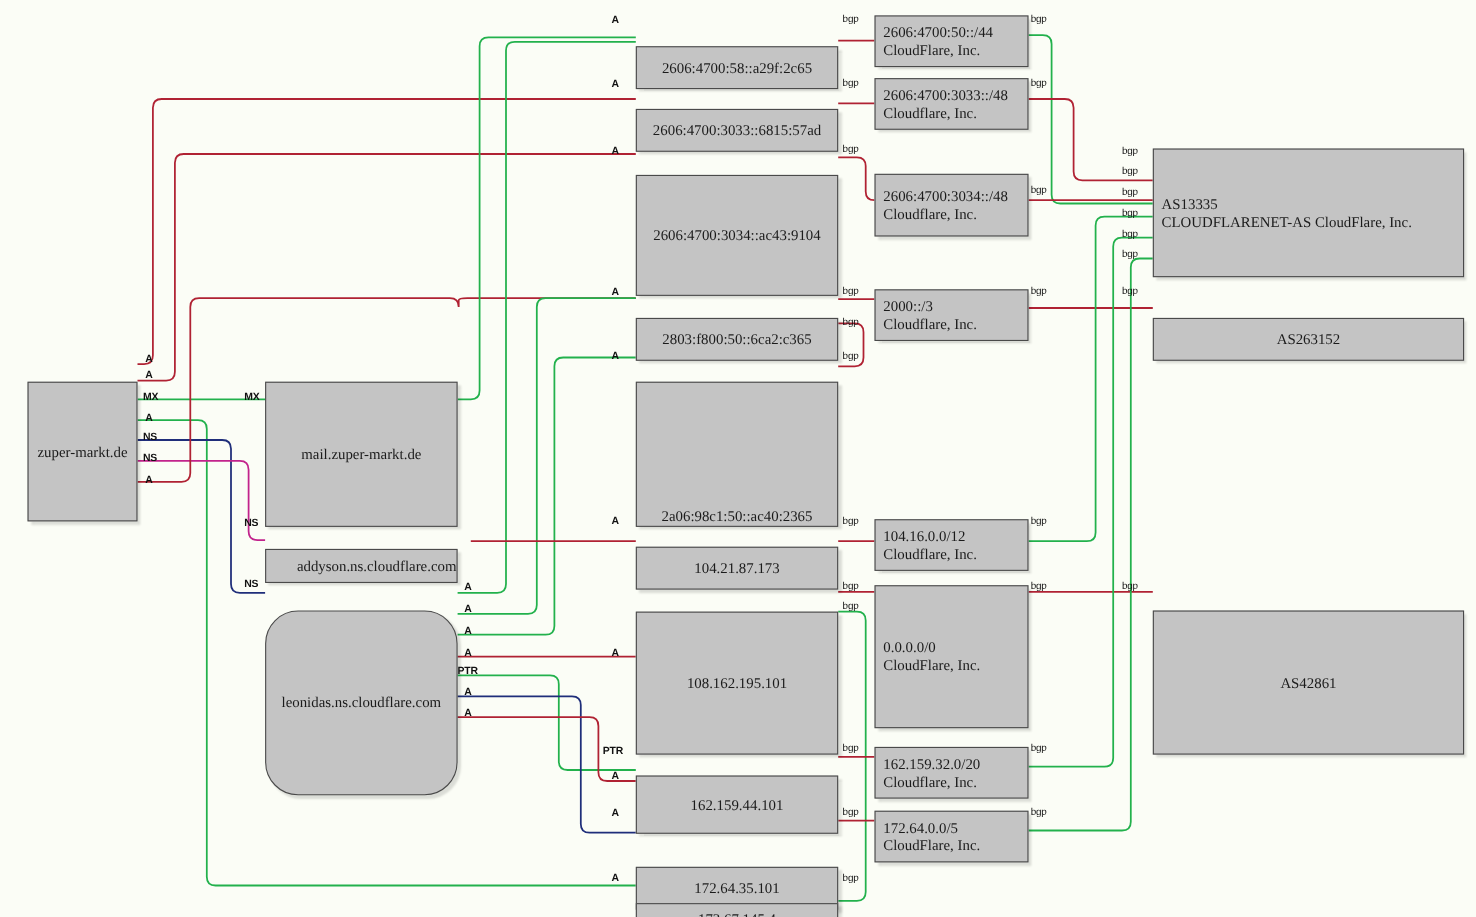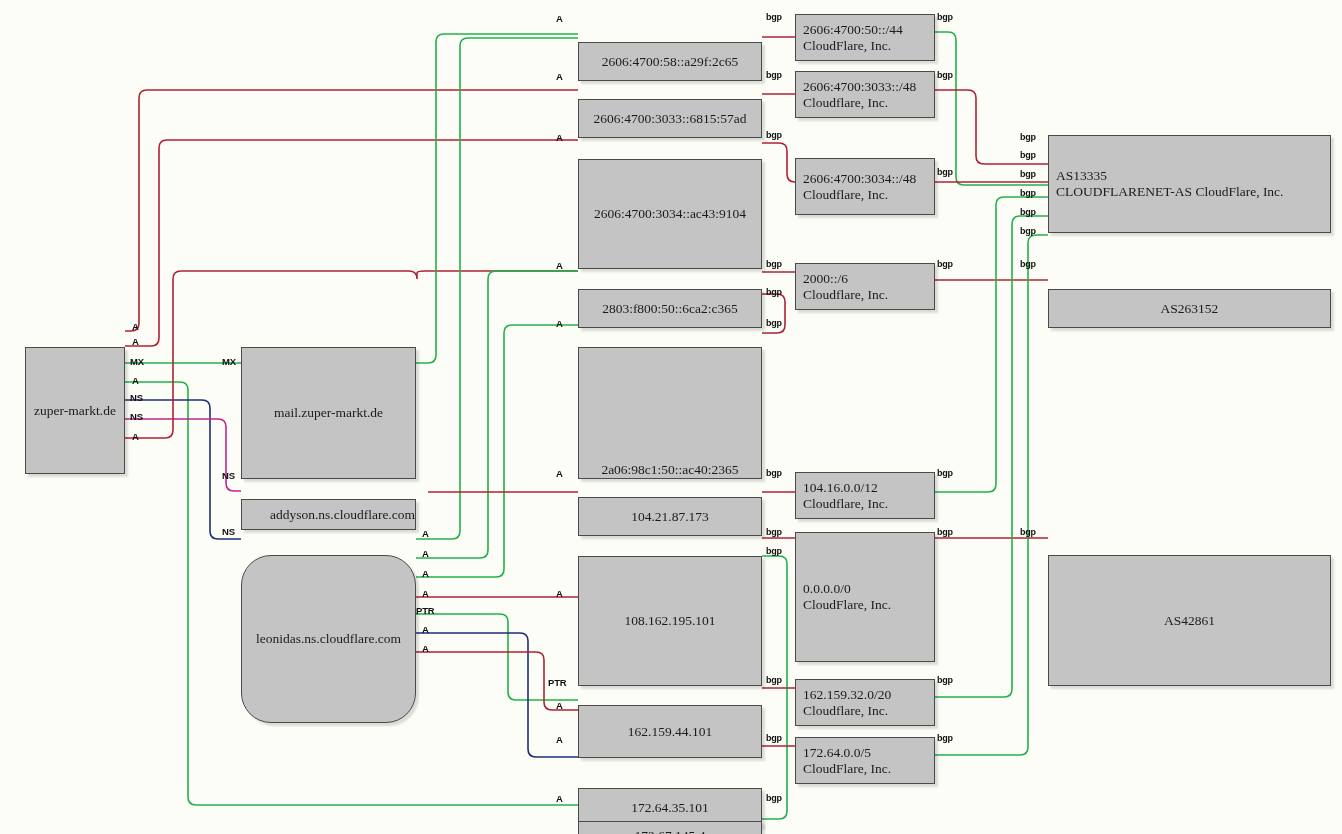--- a/index.html
+++ b/index.html
@@ -8,21 +8,21 @@
   #wires{position:absolute;left:0;top:0;width:1342px;height:834px;}
   .node{position:absolute;background:#c4c4c4;border:1px solid #4a4a4a;
         box-shadow:3px 3px 2px rgba(0,0,0,.13);
         display:flex;align-items:center;box-sizing:border-box;}
   .node.c{justify-content:center;text-align:center;margin-top:24px;}
   .node.l{justify-content:flex-start;text-align:left;padding-left:7px;}
   .node span{font-size:13.5px;color:#1b1b1b;line-height:1.18;white-space:pre-line;}
   .elabel{position:absolute;font-family:"Liberation Sans","DejaVu Sans",sans-serif;
           font-size:9.5px;font-weight:bold;color:#111;letter-spacing:-.2px;
           white-space:nowrap;}
-  .elabel.bgp{font-weight:bold;font-size:9px;}
+  .elabel.bgp{font-weight:normal;font-size:9px;}
 </style>
 </head>
 <body>
 
 <div id="stage">
   <svg id="wires" viewBox="0 0 1342 834" xmlns="http://www.w3.org/2000/svg">
       <path d="M125,331 H131 Q139,331 139,323 V98 Q139,90 147,90 H443 Q451,90 451,90 L451,90 H578" fill="none" stroke="#b02233" stroke-width="1.6" stroke-linecap="butt"></path>
       <path d="M125,346 H151 Q159,346 159,338 V148 Q159,140 167,140 H578" fill="none" stroke="#b02233" stroke-width="1.6" stroke-linecap="butt"></path>
       <path d="M125,363 H241" fill="none" stroke="#22b14c" stroke-width="1.6" stroke-linecap="butt"></path>
       <path d="M125,382 H180 Q188,382 188,390 V797 Q188,805 196,805 H578" fill="none" stroke="#22b14c" stroke-width="1.6" stroke-linecap="butt"></path>
@@ -106,40 +106,40 @@
       </div>
       <div class="node l" style="left: 795px; top: 71px; width: 140px; height: 47px;">
         <span>2606:4700:3033::/48
 Cloudflare, Inc.</span>
       </div>
       <div class="node l" style="left: 795px; top: 158px; width: 140px; height: 57px;">
         <span>2606:4700:3034::/48
 Cloudflare, Inc.</span>
       </div>
       <div class="node l" style="left: 795px; top: 263px; width: 140px; height: 47px;">
-        <span>2000::/6
+        <span>2000::/3
 Cloudflare, Inc.</span>
       </div>
       <div class="node l" style="left: 795px; top: 472px; width: 140px; height: 47px;">
         <span>104.16.0.0/12
 Cloudflare, Inc.</span>
       </div>
       <div class="node l" style="left: 795px; top: 532px; width: 140px; height: 130px;">
         <span>0.0.0.0/0
 CloudFlare, Inc.</span>
       </div>
       <div class="node l" style="left: 795px; top: 679px; width: 140px; height: 47px;">
         <span>162.159.32.0/20
 Cloudflare, Inc.</span>
       </div>
       <div class="node l" style="left: 795px; top: 737px; width: 140px; height: 47px;">
         <span>172.64.0.0/5
 CloudFlare, Inc.</span>
       </div>
-      <div class="node l" style="left: 1048px; top: 135px; width: 283px; height: 98px;">
+      <div class="node l" style="left: 1048px; top: 135px; width: 283px; height: 117px;">
         <span>AS13335
 CLOUDFLARENET-AS CloudFlare, Inc.</span>
       </div>
       <div class="node c" style="left: 1048px; top: 265px; width: 283px; height: 39px;">
         <span>AS263152</span>
       </div>
       <div class="node c" style="left: 1048px; top: 531px; width: 283px; height: 131px;">
         <span>AS42861</span>
       </div>
     </div>

